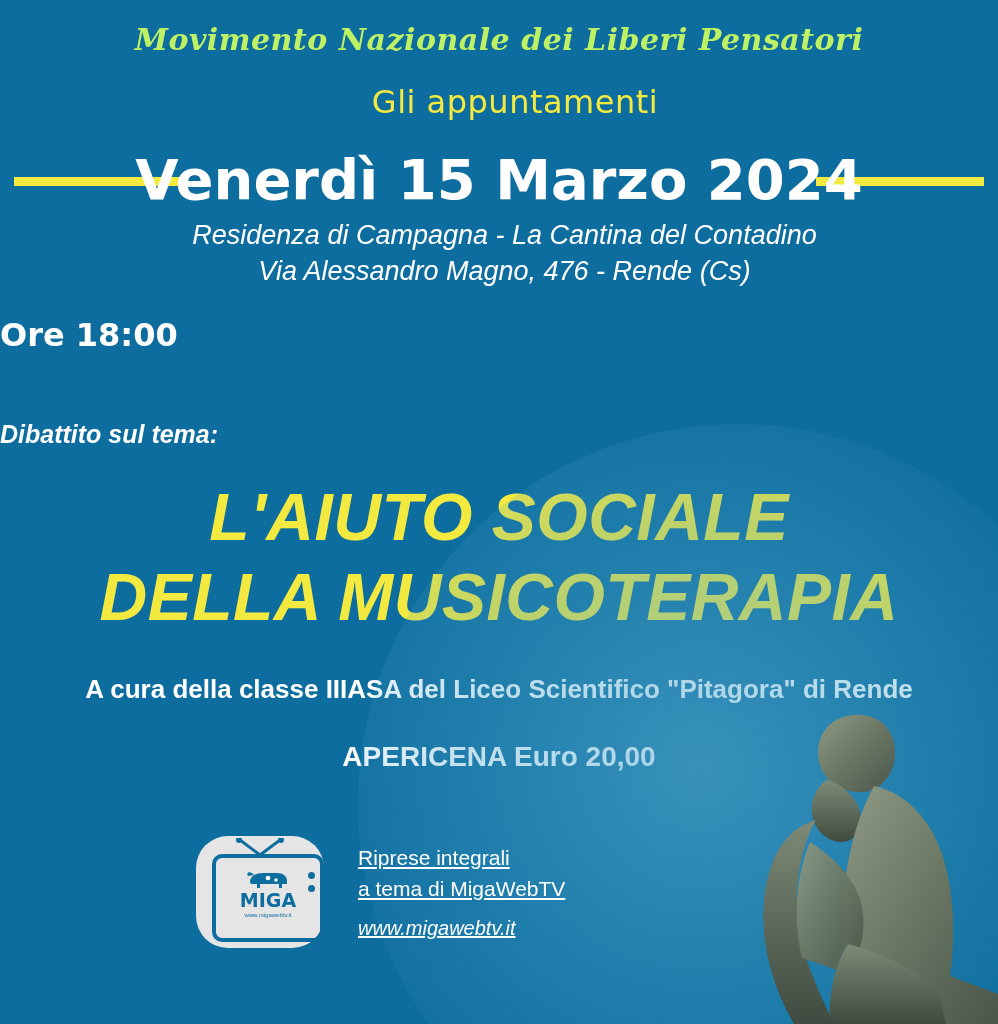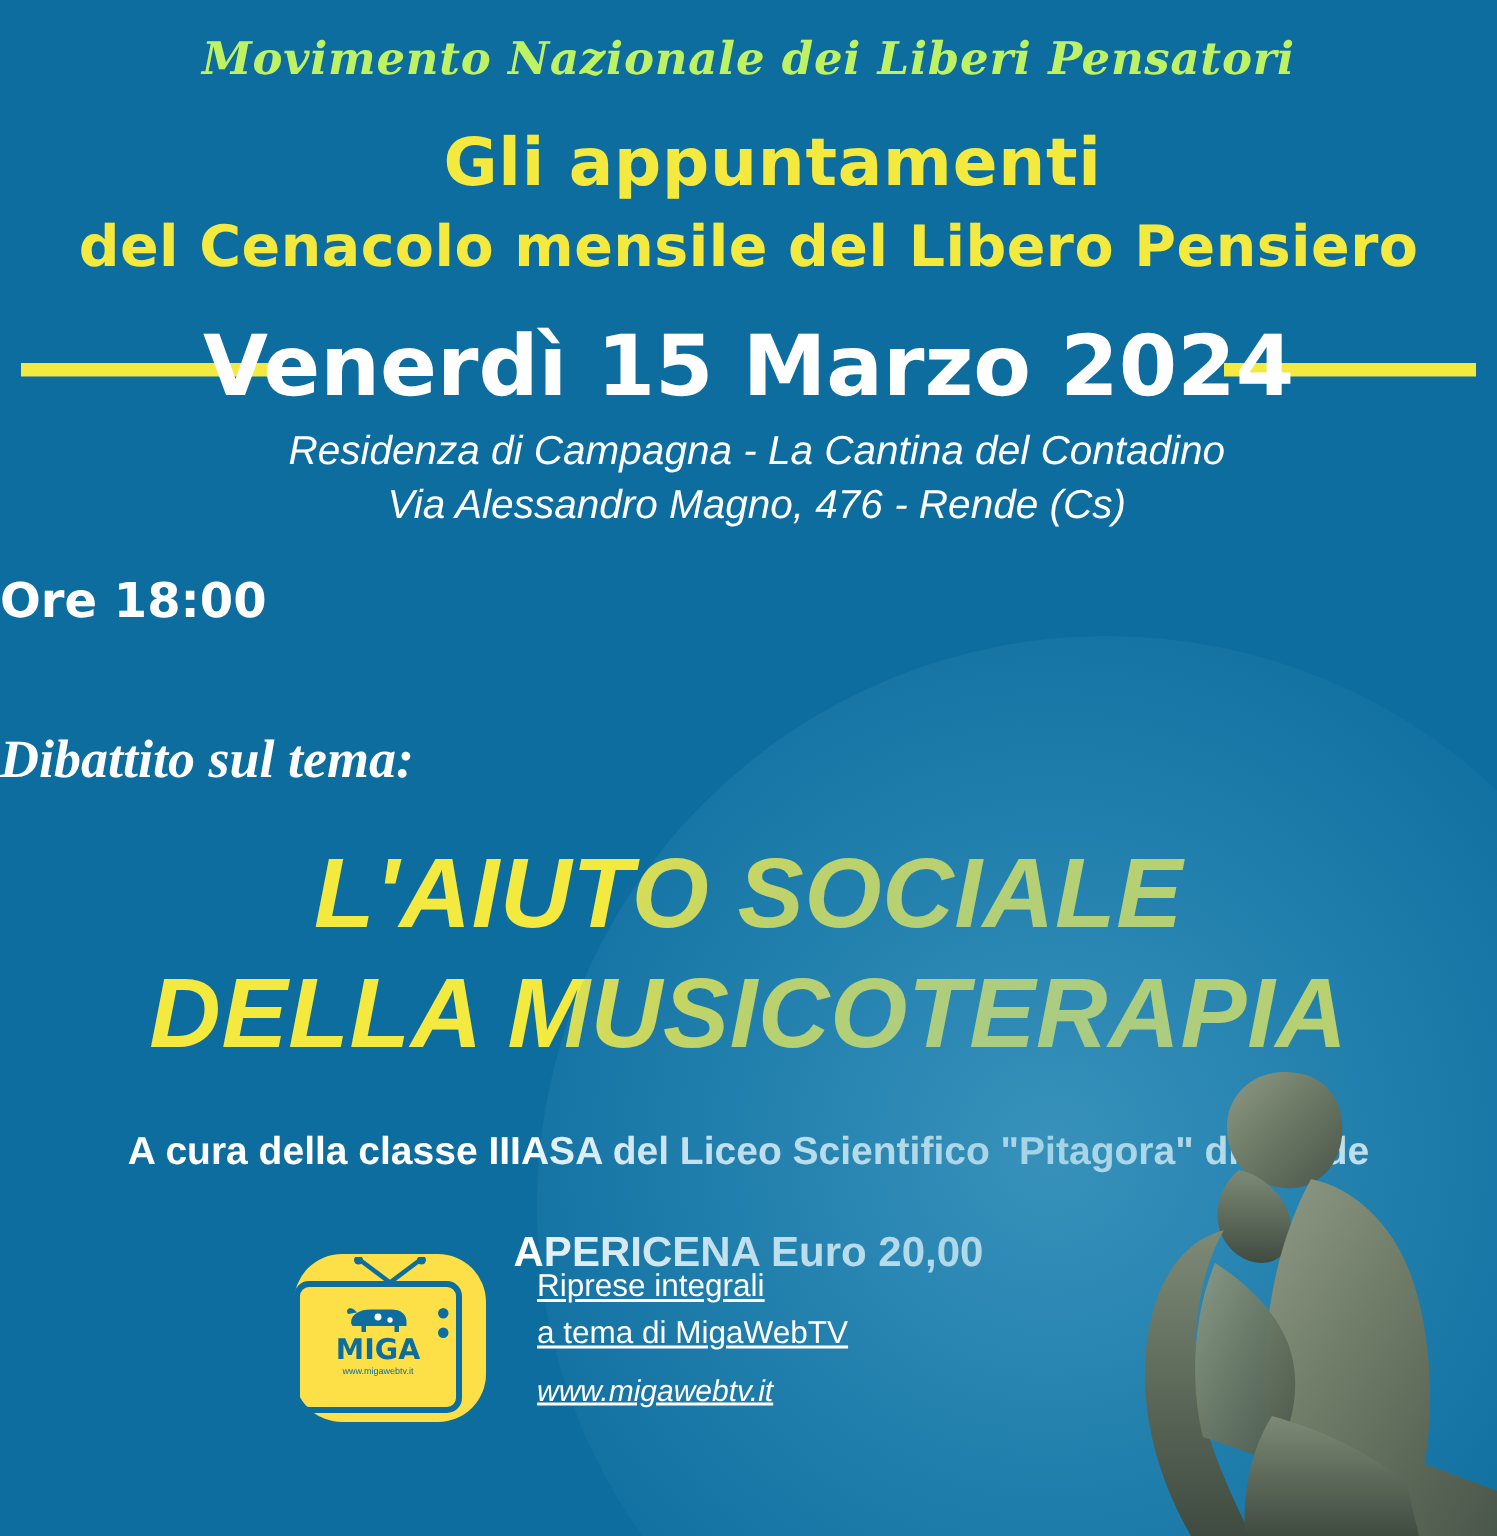--- a/index.html
+++ b/index.html
@@ -38,22 +38,22 @@
     letter-spacing: 0.5px;
     color: #bef264;
   }
 
   .title-block {
     text-align: center;
     margin-top: 26px;
   }
   .title1 {
     font-family: "DejaVu Sans", sans-serif;
-    font-weight: bold;
-    font-size: 44px;
+    font-weight: normal;
+    font-size: 32px;
     color: #f4e93f;
     letter-spacing: 0.5px;
     padding-left: 32px;
   }
   .title2 {
     font-family: "DejaVu Sans", sans-serif;
     font-weight: bold;
     font-size: 38px;
     color: #f4e93f;
     margin-top: 8px;
@@ -106,24 +106,24 @@
     gap: 66px;
     flex-direction: column;
   }
   .time {
     font-family: "DejaVu Sans", sans-serif;
     font-weight: bold;
     font-size: 32px;
     color: #ffffff;
   }
   .debate {
-    font-family: Liberation Serif, serif;
-    font-weight: bold;
-    font-style: italic;
-    font-size: 36px;
+    font-family: Liberation Sans, sans-serif;
+    font-weight: bold;
+    font-style: italic;
+    font-size: 25px;
     color: #ffffff;
   }
 
   .topic {
     text-align: center;
     margin-top: 28px;
     font-family: "Liberation Sans", sans-serif;
     font-style: italic;
     font-weight: bold;
     font-size: 66px;
@@ -154,26 +154,26 @@
     position: absolute;
     left: 196px;
     top: 836px;
     display: flex;
     align-items: center;
     gap: 34px;
   }
   .tv-logo {
     width: 128px;
     height: 112px;
-    background: #fde047;
+    background: #e5e5e5;
     border-radius: 32px;
     position: relative;
     display: flex;
     align-items: center;
-    justify-content: flex-start;
+    justify-content: flex-end;
   }
   .tv-inner {
     width: 104px;
     height: 80px;
     border: 4px solid #0d6d9e;
     border-radius: 10px;
     position: relative;
     display: flex;
     flex-direction: column;
     align-items: center;
@@ -257,21 +257,20 @@
 <body>
 
 <div class="poster">
 
   <div class="glow"></div>
 
   <div class="org">Movimento Nazionale dei Liberi Pensatori</div>
 
   <div class="title-block">
     <div class="title1">Gli appuntamenti</div>
-    <div class="title2">del Cenacolo mensile del Libero Pensiero</div>
   </div>
 
   <div class="date-row">
     <div class="date-rule left"></div>
     <div class="date-rule right"></div>
     <div class="date-text">Venerdì 15 Marzo 2024</div>
   </div>
 
   <div class="venue">
     <div>Residenza di Campagna - La Cantina del Contadino</div>

